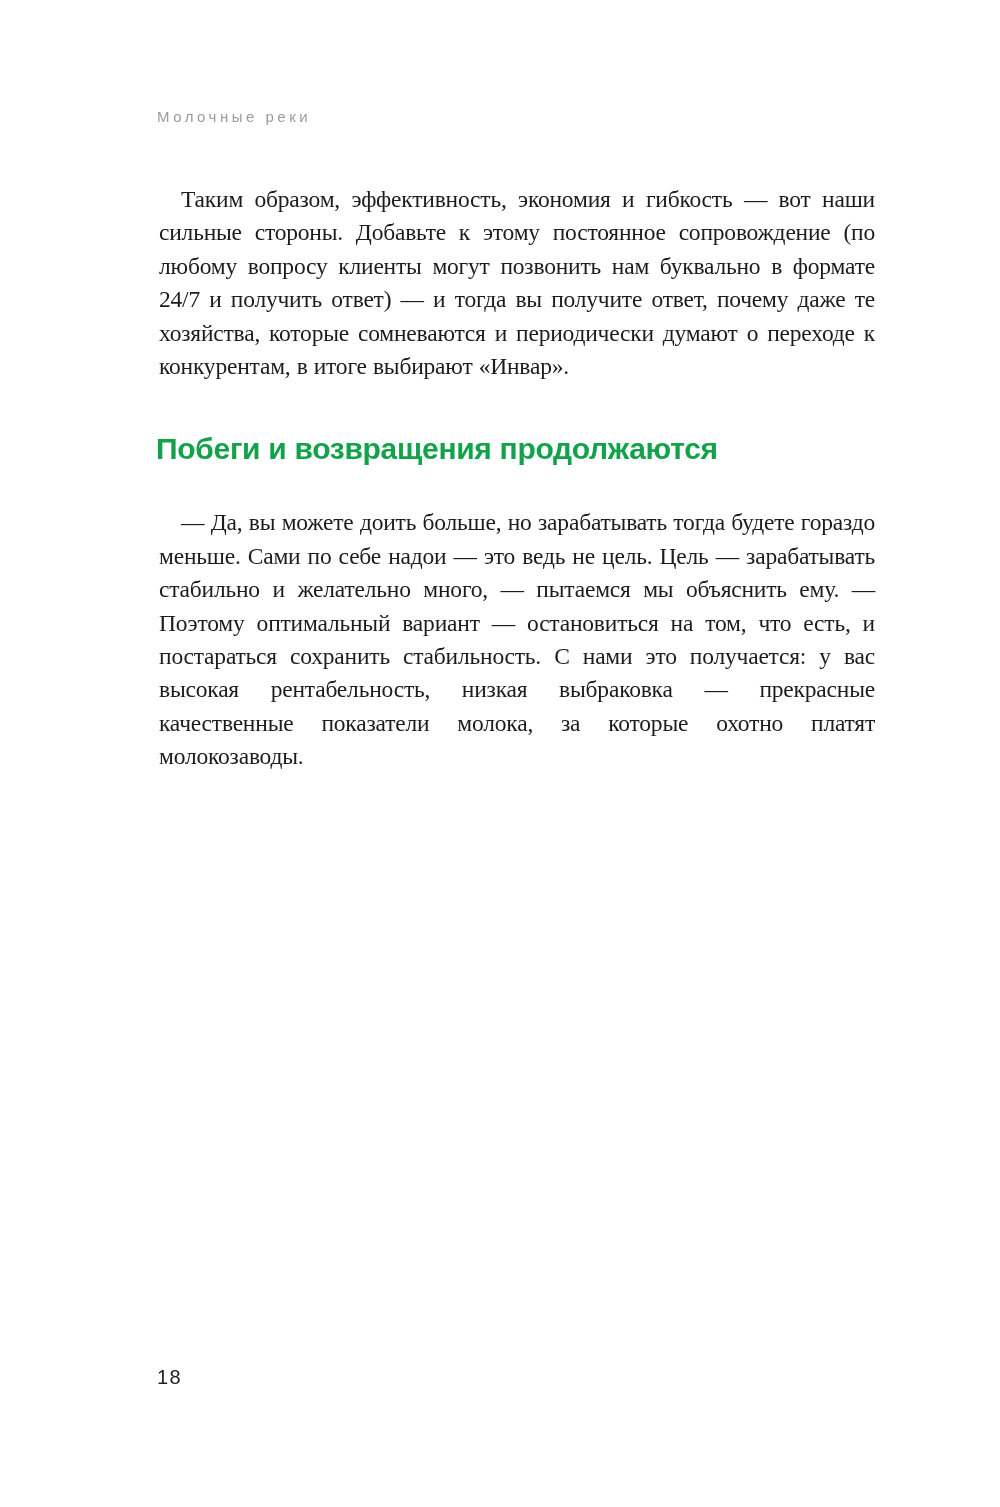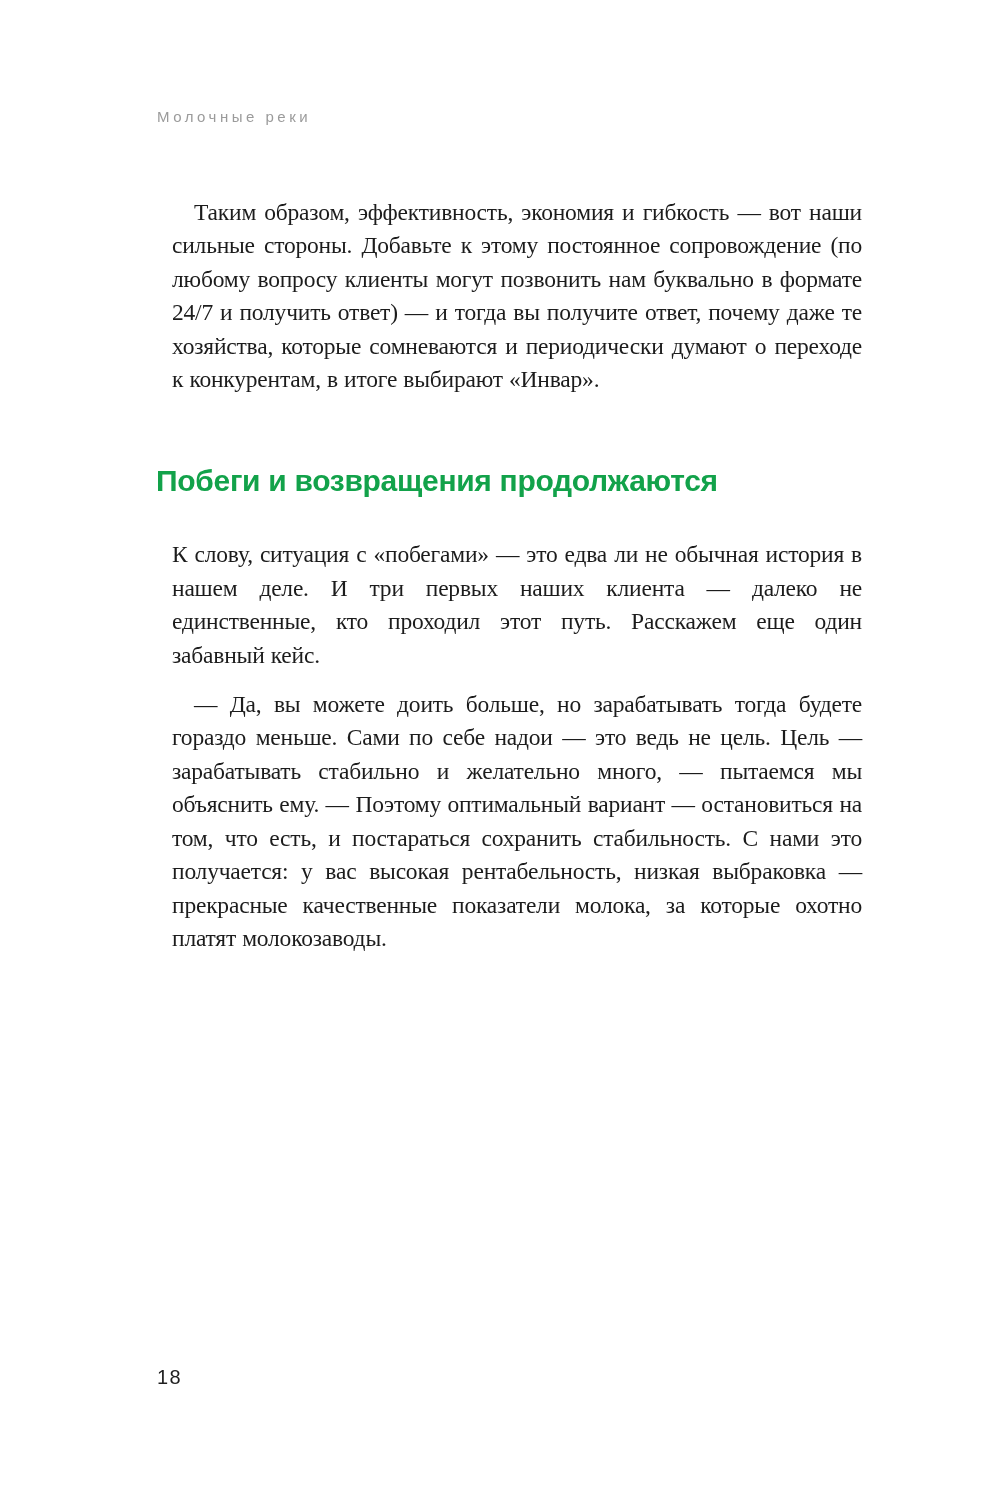--- a/index.html
+++ b/index.html
@@ -27,32 +27,32 @@
     font-weight: 400;
   }
   .text-block {
     position: absolute;
     left: 156px;
     top: 180px;
     width: 722px;
     color: #1c1c1c;
   }
   .para {
-    margin: 16px;
+    margin: 3px;
     font-size: 23.5px;
     line-height: 33.4px;
     text-align: justify;
     word-spacing: 0.5px;
     letter-spacing: -0.2px;
   }
   .para.indent {
     text-indent: 22px;
   }
   .section-heading {
-    margin: 67px 0 40px 0;
+    margin: 48px 0 40px 0;
     font-family: "Liberation Sans", "DejaVu Sans", sans-serif;
     font-weight: 700;
     font-size: 30px;
     line-height: 35px;
     letter-spacing: -0.3px;
     color: #12a24a;
   }
   .page-number {
     position: absolute;
     left: 157px;
@@ -71,21 +71,20 @@
 <div class="page">
 
   <div class="running-header">Молочные реки</div>
 
   <main class="text-block">
 
     <p class="para indent">Таким образом, эффективность, экономия и гибкость — вот наши сильные стороны. Добавьте к этому постоянное сопровождение (по любому вопросу клиенты могут позвонить нам буквально в формате 24/7 и получить ответ) — и тогда вы получите ответ, почему даже те хозяйства, которые сомневаются и периодически думают о переходе к конкурентам, в итоге выбирают «Инвар».</p>
 
     <h2 class="section-heading">Побеги и возвращения продолжаются</h2>
 
-    <p class="para">К слову, ситуация с «побегами» — это едва ли не обычная история в нашем деле. И три первых наших клиента — далеко не единственные, кто проходил этот путь. Расскажем еще один забавный кейс.</p>
 
 
 
 
     <p class="para indent">— Да, вы можете доить больше, но зарабатывать тогда будете гораздо меньше. Сами по себе надои — это ведь не цель. Цель — зарабатывать стабильно и желательно много, — пытаемся мы объяснить ему. — Поэтому оптимальный вариант — остановиться на том, что есть, и постараться сохранить стабильность. С нами это получается: у вас высокая рентабельность, низкая выбраковка — прекрасные качественные показатели молока, за которые охотно платят молокозаводы.</p>
 
   </main>
 
   <div class="page-number">18</div>
 

